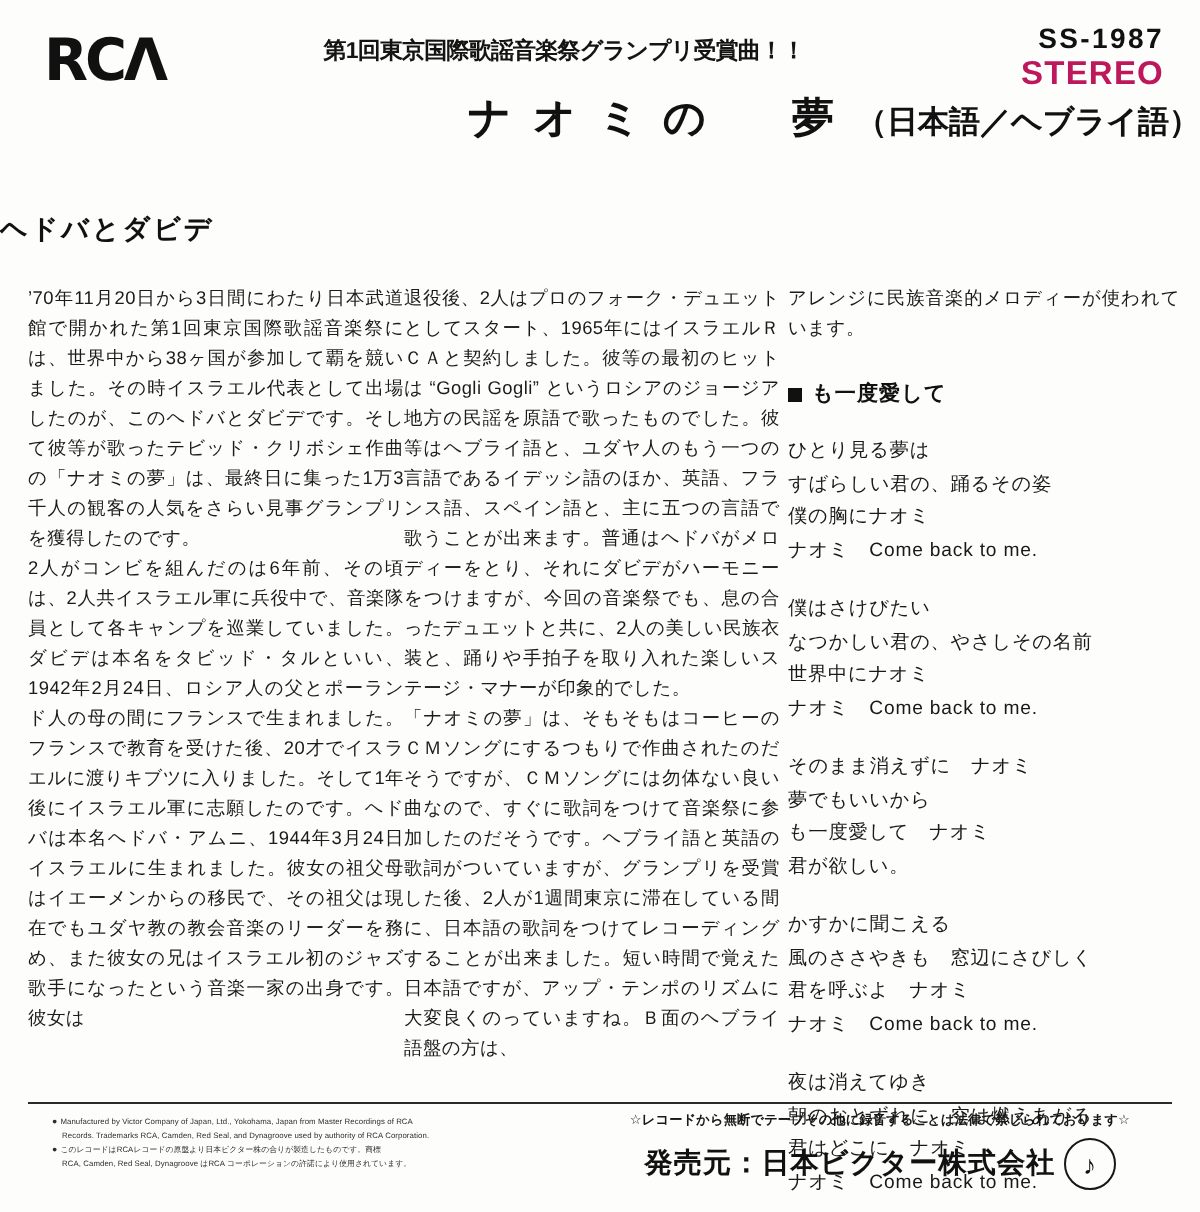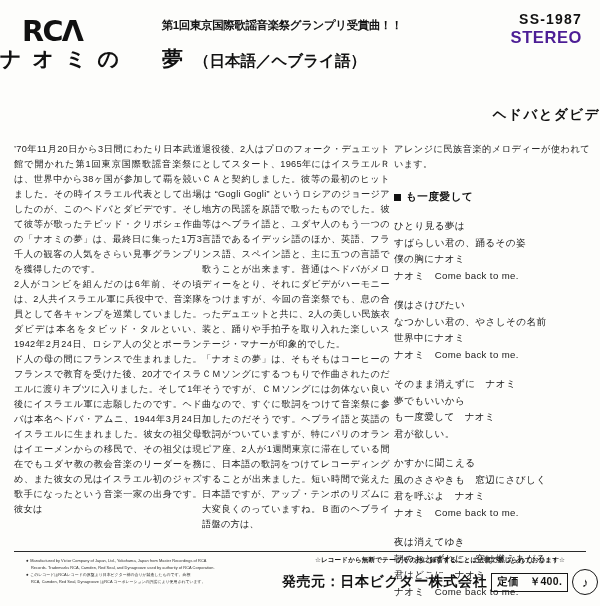--- a/index.html
+++ b/index.html
@@ -64,28 +64,28 @@
     font-size: 14px;
     font-weight: 700;
     letter-spacing: 1.2px;
     color: #111;
     text-align: right;
   }
   .catalog .stereo {
     font-size: 16.5px;
     font-weight: 900;
     letter-spacing: 0.6px;
-    color: #4c1d95;
+    color: #be185d;
   }
 
   .title-main {
     position: absolute;
     left: 0; right: 0;
     top: 45px;
-    text-align: left;
+    text-align: right;
     font-size: 21px;
     font-weight: 700;
     color: #111;
     white-space: nowrap;
   }
   .title-main .kana {
     letter-spacing: 11px;
   }
   .title-main .paren {
     font-size: 15.5px;
@@ -99,21 +99,21 @@
     font-family: "Liberation Serif", "DejaVu Serif", serif;
     font-size: 11px;
     font-weight: 700;
     letter-spacing: 1.6px;
     color: #1a1a1a;
   }
   .artist-name {
     position: absolute;
     left: 0; right: 0;
     top: 106px;
-    text-align: right;
+    text-align: left;
     font-size: 13.5px;
     font-weight: 700;
     letter-spacing: 1.5px;
     color: #111;
   }
 
   
   .columns {
     position: absolute;
     top: 142px;
@@ -278,21 +278,21 @@
 
   <div class="columns">
 
     <div class="col">
       <p class="liner">’70年11月20日から3日間にわたり日本武道館で開かれた第1回東京国際歌謡音楽祭には、世界中から38ヶ国が参加して覇を競いました。その時イスラエル代表として出場したのが、このヘドバとダビデです。そして彼等が歌ったテビッド・クリボシェ作曲の「ナオミの夢」は、最終日に集った1万3千人の観客の人気をさらい見事グランプリを獲得したのです。</p>
       <p class="liner">2人がコンビを組んだのは6年前、その頃は、2人共イスラエル軍に兵役中で、音楽隊員として各キャンプを巡業していました。ダビデは本名をタビッド・タルといい、1942年2月24日、ロシア人の父とポーランド人の母の間にフランスで生まれました。フランスで教育を受けた後、20才でイスラエルに渡りキブツに入りました。そして1年後にイスラエル軍に志願したのです。ヘドバは本名ヘドバ・アムニ、1944年3月24日イスラエルに生まれました。彼女の祖父母はイエーメンからの移民で、その祖父は現在でもユダヤ教の教会音楽のリーダーを務め、また彼女の兄はイスラエル初のジャズ歌手になったという音楽一家の出身です。彼女は</p>
     </div>
 
     <div class="col">
       <p class="liner">退役後、2人はプロのフォーク・デュエットとしてスタート、1965年にはイスラエルＲＣＡと契約しました。彼等の最初のヒットは “Gogli Gogli” というロシアのジョージア地方の民謡を原語で歌ったものでした。彼等はヘブライ語と、ユダヤ人のもう一つの言語であるイデッシ語のほか、英語、フランス語、スペイン語と、主に五つの言語で歌うことが出来ます。普通はヘドバがメロディーをとり、それにダビデがハーモニーをつけますが、今回の音楽祭でも、息の合ったデュエットと共に、2人の美しい民族衣装と、踊りや手拍子を取り入れた楽しいステージ・マナーが印象的でした。</p>
-      <p class="liner">「ナオミの夢」は、そもそもはコーヒーのＣＭソングにするつもりで作曲されたのだそうですが、ＣＭソングには勿体ない良い曲なので、すぐに歌詞をつけて音楽祭に参加したのだそうです。ヘブライ語と英語の歌詞がついていますが、特にパリのオランピア座、2人が1週間東京に滞在している間に、日本語の歌詞をつけてレコーディングすることが出来ました。短い時間で覚えた日本語ですが、アップ・テンポのリズムに大変良くのっていますね。Ｂ面のヘブライ語盤の方は、</p>
+      <p class="liner">「ナオミの夢」は、そもそもはコーヒーのＣＭソングにするつもりで作曲されたのだそうですが、ＣＭソングには勿体ない良い曲なので、すぐに歌詞をつけて音楽祭に参加したのだそうです。ヘブライ語と英語の歌詞がついていますが、グランプリを受賞した後、2人が1週間東京に滞在している間に、日本語の歌詞をつけてレコーディングすることが出来ました。短い時間で覚えた日本語ですが、アップ・テンポのリズムに大変良くのっていますね。Ｂ面のヘブライ語盤の方は、</p>
     </div>
 
     <div class="col col-right">
       <p class="right-intro">アレンジに民族音楽的メロディーが使われています。</p>
 
       <div class="song-heading">
         <span class="sq-bullet"></span>
         <span>も一度愛して</span>
       </div>
 
@@ -328,18 +328,17 @@
       <span class="legal-row"><span class="bullet">●</span><span>Manufactured by Victor Company of Japan, Ltd., Yokohama, Japan from Master Recordings of RCA</span></span>
       <span class="legal-ind">Records. Trademarks RCA, Camden, Red Seal, and Dynagroove used by authority of RCA Corporation.</span>
       <span class="legal-row"><span class="bullet">●</span><span>このレコードはRCAレコードの原盤より日本ビクター株の合りが製造したものです。商標</span></span>
       <span class="legal-ind">RCA, Camden, Red Seal, Dynagroove はRCA コーポレーションの許諾により使用されています。</span>
     </div>
 
     <div class="notice">☆レコードから無断でテープその他に録音することは法律で禁じられております☆</div>
 
     <div class="publisher-row">
       <span class="publisher">発売元：日本ビクター株式会社</span>
-      <span class="price-box">定価　￥400.</span>
       <span class="jasrac">♪</span>
     </div>
   </div>
 
 </div>
 
 </body></html>

